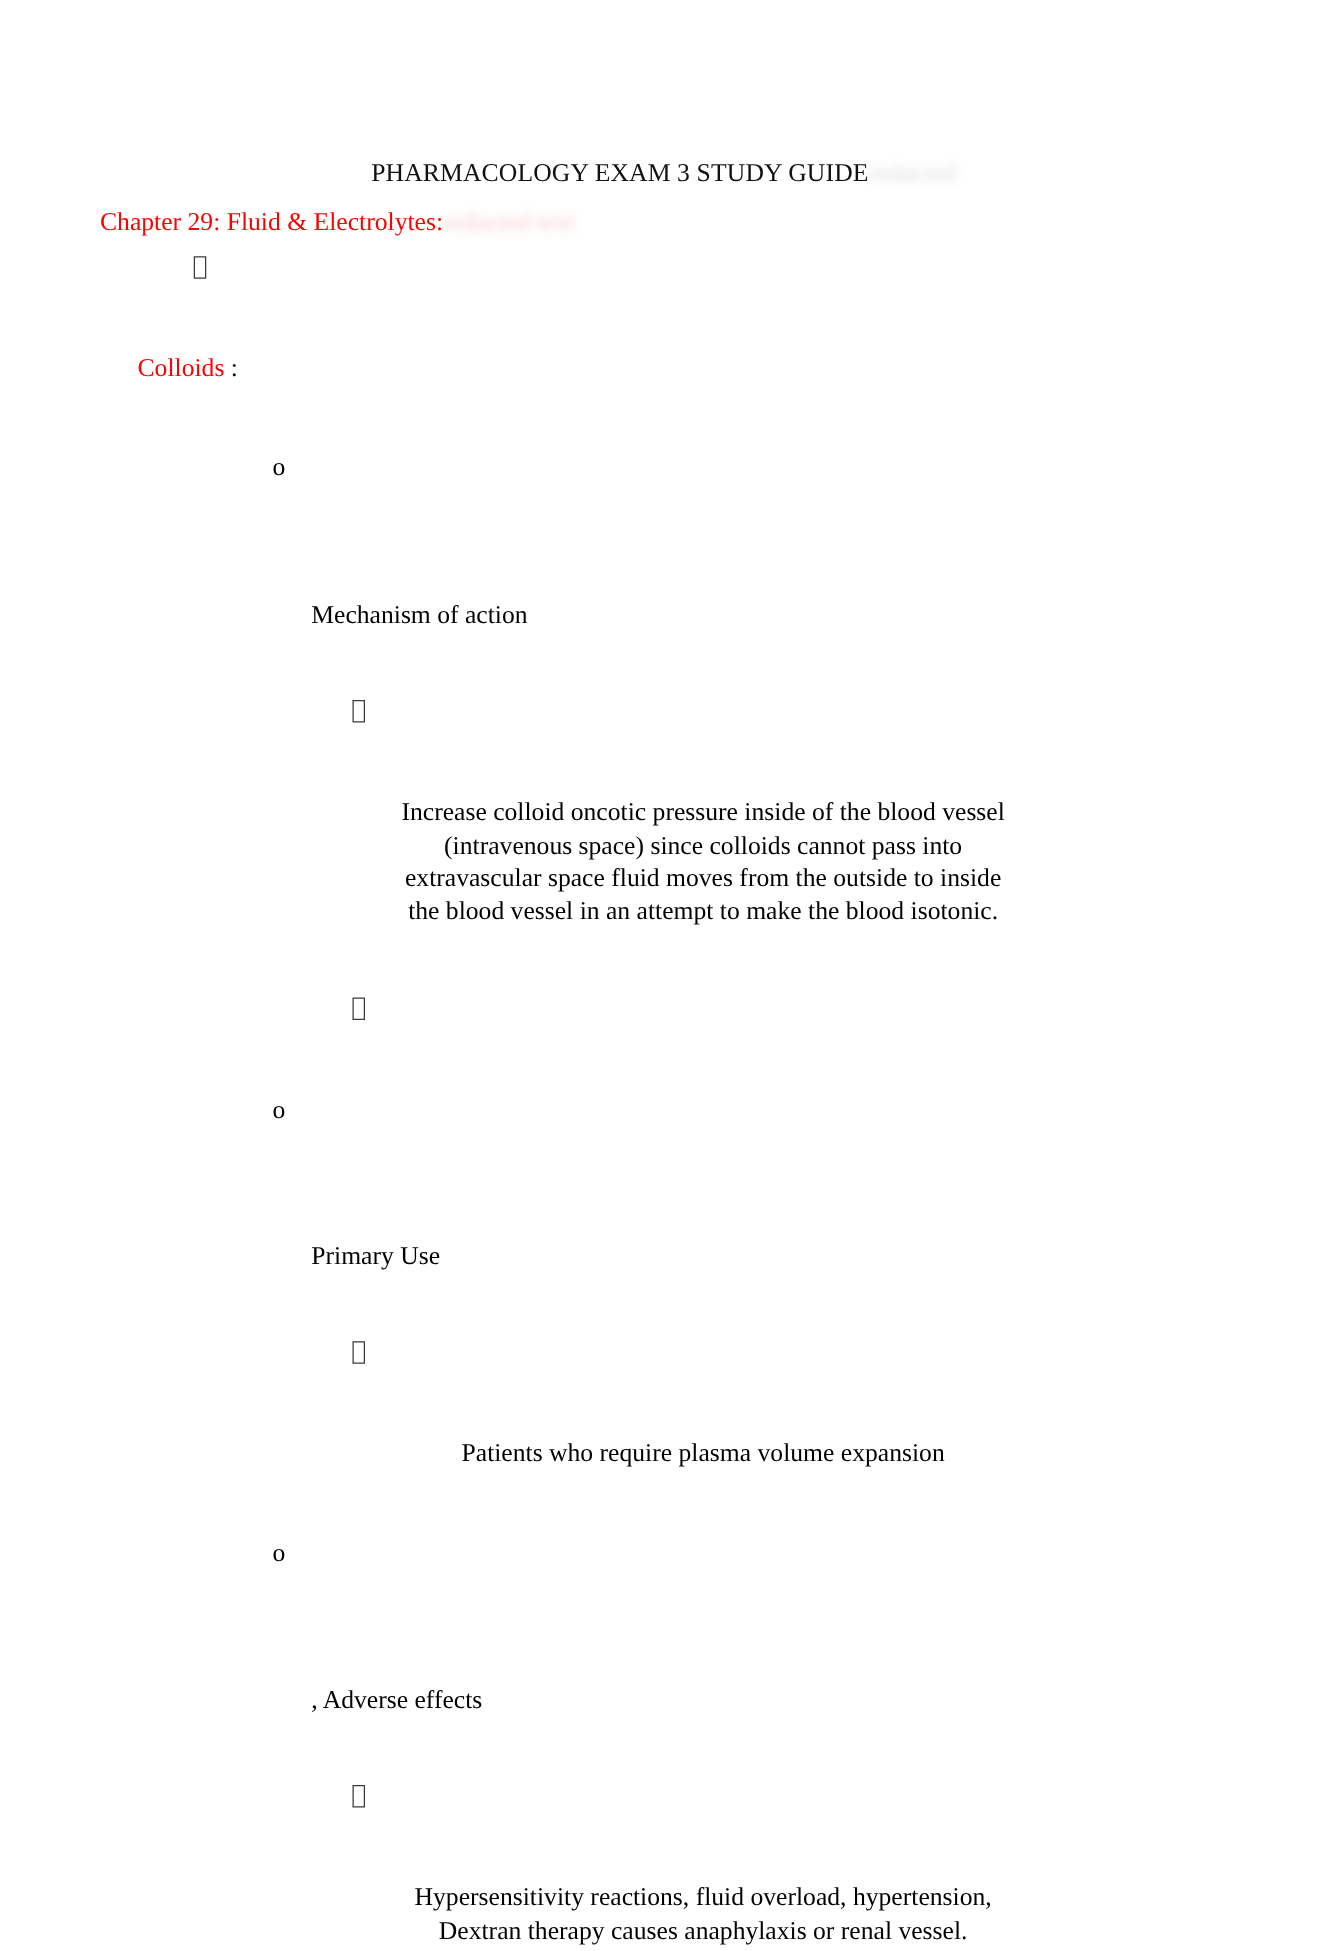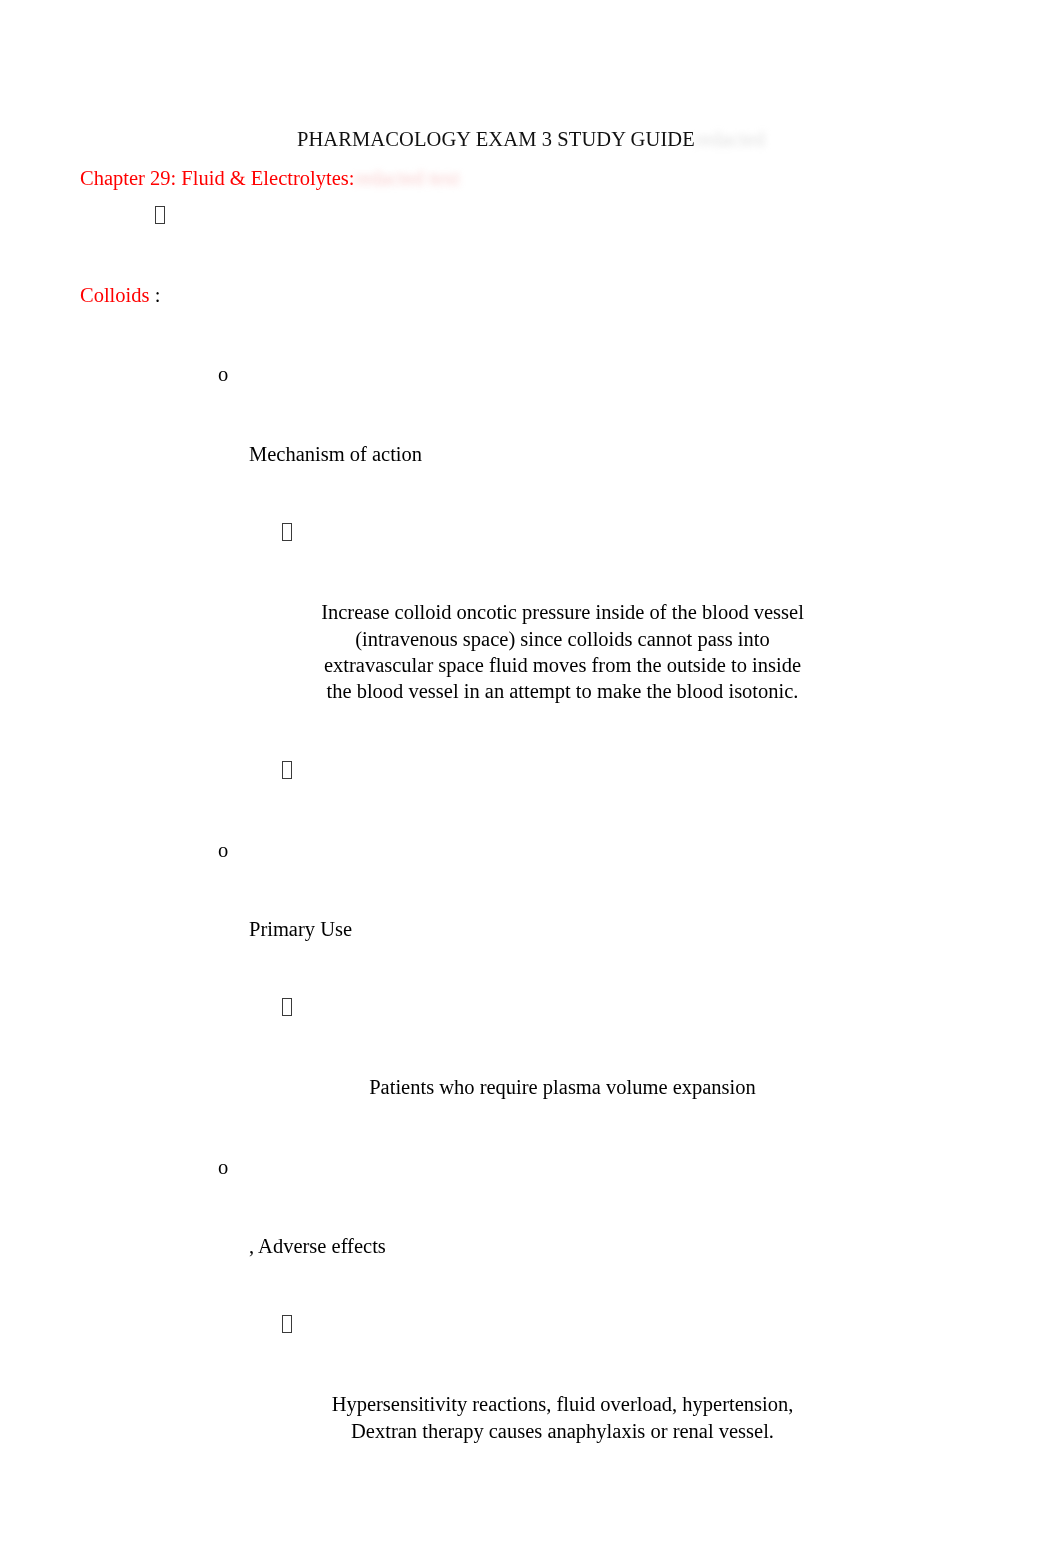--- a/index.html
+++ b/index.html
@@ -99,24 +99,24 @@
     font-size: 20.5px;
     color: #000000;
   }
   .row .txt {
     display: block;
     white-space: pre-wrap;
   }
 
   
   .lvl1 > .marker { left: 155px; }
-  .lvl1 > .txt    { margin-left: 80px; margin-right: 242px; font-family: Liberation Serif, serif; }
+  .lvl1 > .txt    { margin-left: 110px; margin-right: 242px; font-family: Liberation Serif, serif; }
 
   .lvl2 > .marker { left: 218px; }
-  .lvl2 > .txt    { margin-left: 249px; margin-right: 262px; }
+  .lvl2 > .txt    { margin-left: 249px; margin-right: 262px; margin-top: 38px; }
 
   .lvl3 > .marker { left: 282px; }
   .lvl3 > .txt    { margin-left: 313px; margin-right: 250px; text-align: center; }
 
   .red  { color: #FF0000; }
   .blk  { color: #000000; }
 
   
   .boxglyph {
     display: inline-block;

